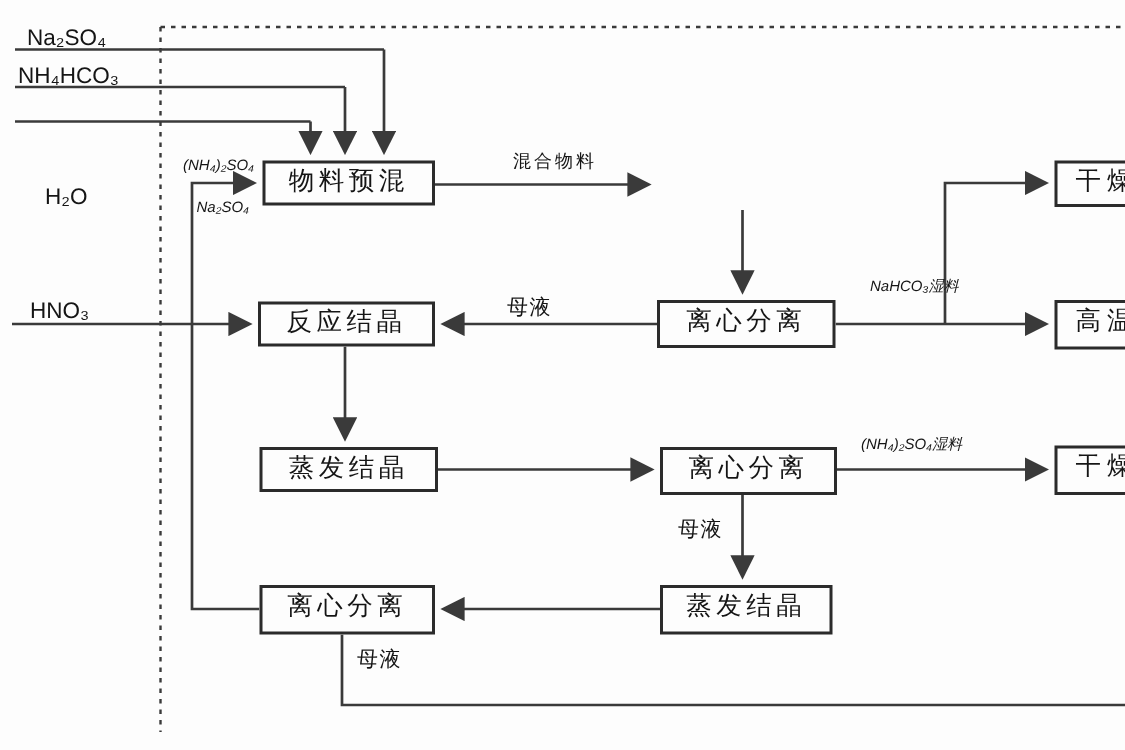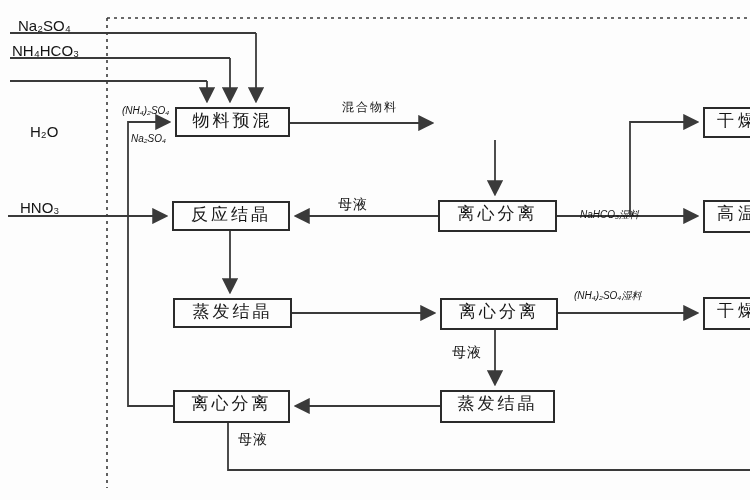--- a/index.html
+++ b/index.html
@@ -110,18 +110,18 @@
     <span>高温</span>
   </div>
   <div class="node clipped" style="left:703px;top:297px;width:90px;height:33px;">
     <span>干燥</span>
   </div>
 
   <div class="lbl tiny" style="left:122px;top:105px;">(NH₄)₂SO₄</div>
   <div class="lbl tiny" style="left:131px;top:133px;">Na₂SO₄</div>
   <div class="lbl big" style="left:342px;top:99px;">混合物料</div>
   <div class="lbl small" style="left:338px;top:196px;">母液</div>
-  <div class="lbl tiny" style="left:560px;top:208px;padding-left:20px;">NaHCO₃湿料</div>
+  <div class="lbl tiny" style="left:560px;top:184px;padding-left:20px;">NaHCO₃湿料</div>
   <div class="lbl tiny" style="left:574px;top:289px;text-align:center;">(NH₄)₂SO₄湿料</div>
   <div class="lbl small" style="left:452px;top:344px;">母液</div>
   <div class="lbl small" style="left:238px;top:431px;">母液</div>
 
 </div>
 
 </body></html>

